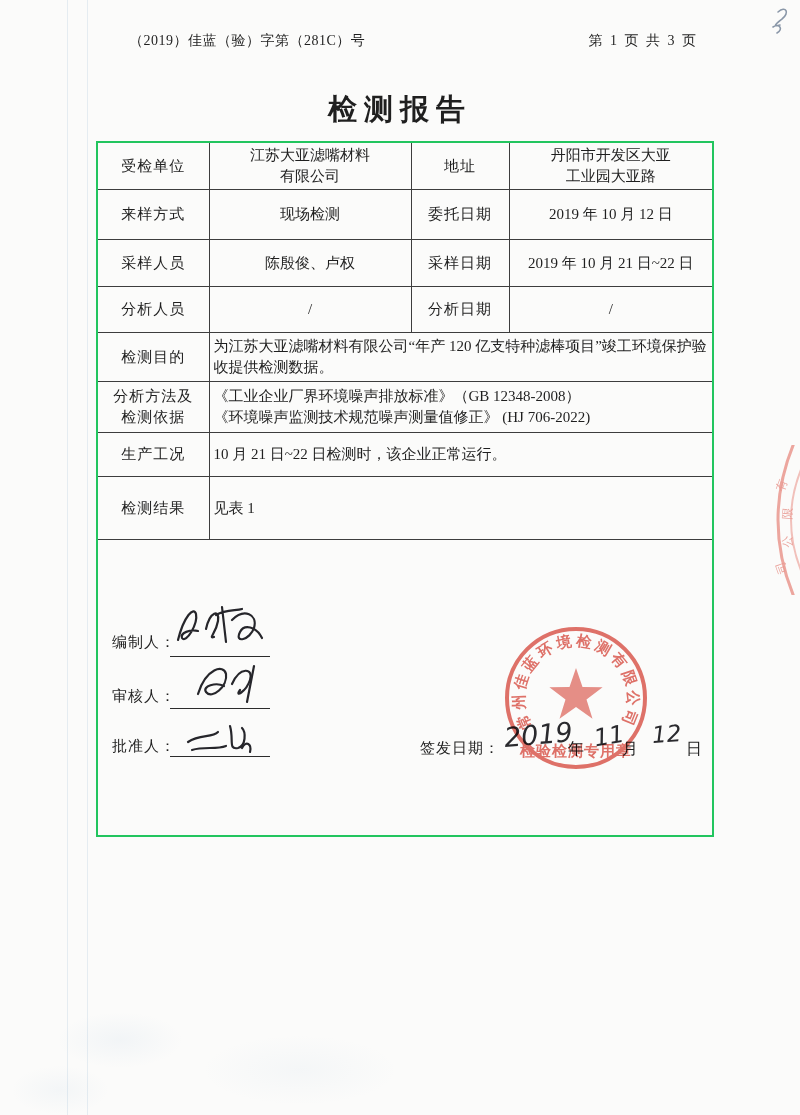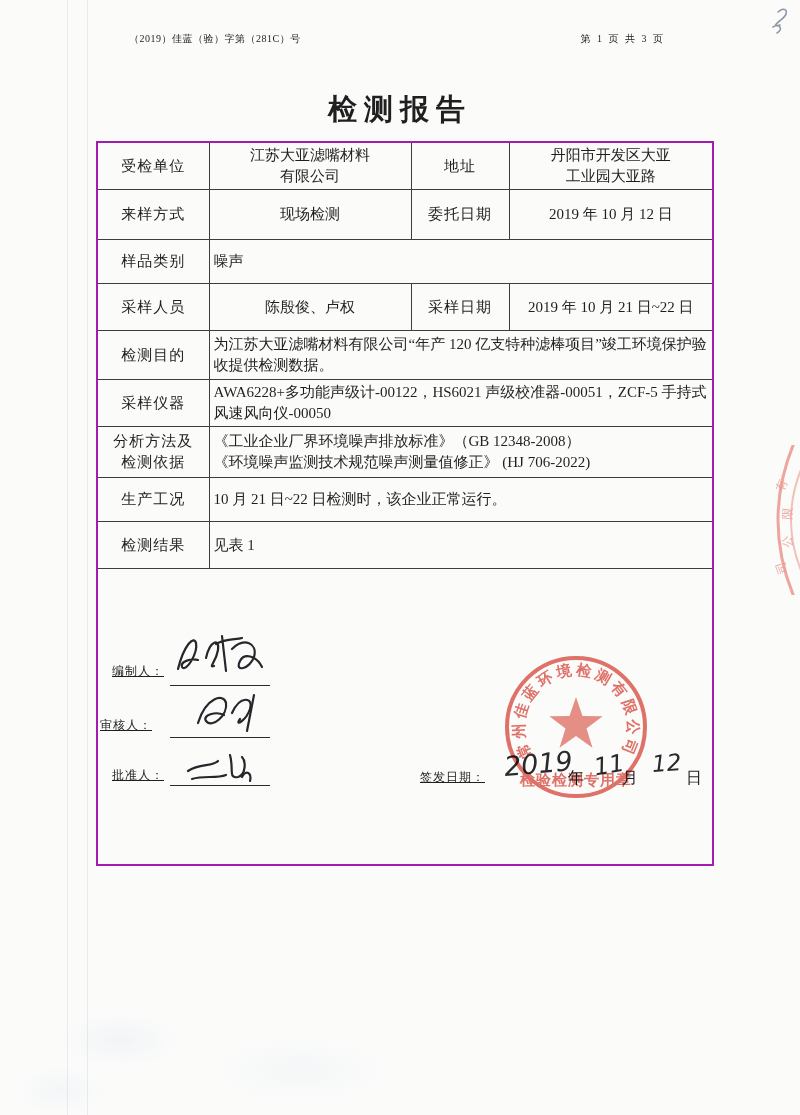--- a/index.html
+++ b/index.html
@@ -12,36 +12,36 @@
   
   .scanline{position:absolute;top:0;bottom:0;width:1px;background:rgba(150,180,210,.22);}
   .scan-noise{
     position:absolute;left:0;top:980px;width:520px;height:135px;pointer-events:none;
     background:
       radial-gradient(90px 40px at 120px 60px, rgba(120,160,200,.07), transparent 70%),
       radial-gradient(140px 50px at 300px 90px, rgba(120,160,200,.05), transparent 70%),
       radial-gradient(70px 35px at 60px 110px, rgba(120,160,200,.06), transparent 70%);
   }
   
-  .hdr{position:absolute;top:32px;left:96px;width:614px;display:flex;justify-content:space-between;font-size:10px;}
+  .hdr{position:absolute;top:32px;left:96px;width:614px;display:flex;justify-content:space-between;font-size:14px;}
   .hdr .doc-no{padding-left:33px;letter-spacing:.5px;}
-  .hdr .pg{margin-right:45px;letter-spacing:2px;}
+  .hdr .pg{margin-right:12px;letter-spacing:2px;}
   .title{position:absolute;top:90px;left:0;width:800px;text-align:center;
     font-size:29px;font-weight:bold;letter-spacing:7px;}
   
   table.rpt{position:absolute;top:141px;left:96px;width:616px;border-collapse:collapse;table-layout:fixed;}
   table.rpt td{border:1px solid #3d3d3d;font-size:15px;line-height:21px;vertical-align:middle;
     padding:2px 4px;overflow:hidden;}
-  table.rpt{border:2px solid #a21caf;}
+  table.rpt{border:2px solid #22c55e;}
   td.lab{text-align:center;letter-spacing:1px;}
   td.val{text-align:center;}
   td.vleft{text-align:left;padding-left:13px;padding-right:10px;}
   
   .sigcell{position:relative;}
-  .sig-label{position:absolute;font-size:12px;letter-spacing:1px;text-decoration:underline;}
+  .sig-label{position:absolute;font-size:15px;letter-spacing:1px;}
   .sig-line{position:absolute;height:1px;background:#2c2c2c;}
   .sig-svg{position:absolute;}
   .sig-svg path{fill:none;stroke:#26262b;stroke-width:2.2;stroke-linecap:round;}
   .hand{font-family:"DejaVu Sans",sans-serif;font-style:italic;color:#2a2a2e;position:absolute;}
   .dateunit{position:absolute;font-size:16px;}
   
   .stamp{position:absolute;left:403px;top:83px;width:150px;height:150px;opacity:.85;mix-blend-mode:multiply;}
   .stamp text{fill:#dd5a50;}
   
   .edge-stamp{position:absolute;right:0;top:445px;width:40px;height:150px;overflow:hidden;opacity:.75;}
@@ -86,69 +86,67 @@
       <div>丹阳市开发区大亚</div>
       <div>工业园大亚路</div>
     </td>
   </tr>
   <tr style="height:50px">
     <td class="lab">来样方式</td>
     <td class="val">现场检测</td>
     <td class="lab">委托日期</td>
     <td class="val">2019 年 10 月 12 日</td>
   </tr>
-  <tr style="height:44px">
-    <td class="lab">样品类别</td>
-    <td class="vleft" colspan="3">噪声</td>
-  </tr>
   <tr style="height:47px">
     <td class="lab">采样人员</td>
     <td class="val">陈殷俊、卢权</td>
     <td class="lab">采样日期</td>
     <td class="val">2019 年 10 月 21 日~22 日</td>
   </tr>
+  <tr style="height:46px">
+    <td class="lab">分析人员</td>
+    <td class="val">/</td>
+    <td class="lab">分析日期</td>
+    <td class="val">/</td>
+  </tr>
   <tr style="height:49px">
     <td class="lab">检测目的</td>
     <td class="vleft" colspan="3">为江苏大亚滤嘴材料有限公司“年产 120 亿支特种滤棒项目”竣工环境保护验收提供检测数据。</td>
-  </tr>
-  <tr style="height:45px">
-    <td class="lab">采样仪器</td>
-    <td class="vleft" colspan="3">AWA6228+多功能声级计-00122，HS6021 声级校准器-00051，ZCF-5 手持式风速风向仪-00050</td>
   </tr>
   <tr style="height:51px">
     <td class="lab">
       <div>分析方法及</div>
       <div>检测依据</div>
     </td>
     <td class="vleft" colspan="3">
       <div>《工业企业厂界环境噪声排放标准》（GB 12348-2008）</div>
       <div>《环境噪声监测技术规范噪声测量值修正》 (HJ 706-2022)</div>
     </td>
   </tr>
   <tr style="height:44px">
     <td class="lab">生产工况</td>
     <td class="vleft" colspan="3">10 月 21 日~22 日检测时，该企业正常运行。</td>
   </tr>
-  <tr style="height:47px">
+  <tr style="height:63px">
     <td class="lab">检测结果</td>
     <td class="vleft" colspan="3">见表 1</td>
   </tr>
   <tr style="height:296px">
     <td colspan="4" class="sigcell" style="padding:0">
 
       <span class="sig-label" style="left:14px;top:92px">编制人：</span>
       <div class="sig-line" style="left:72px;top:116px;width:100px"></div>
       <svg class="sig-svg" style="left:72px;top:58px" width="100" height="58" viewBox="0 0 100 58">
         <path d="M8 42 C14 18 24 8 26 16 C28 26 16 46 12 40 C10 35 20 31 28 33"></path>
         <path d="M36 31 C40 13 50 11 48 23 C46 35 38 41 44 39"></path>
         <path d="M52 9 L56 44 M46 17 C56 11 66 13 72 11"></path>
         <path d="M62 22 C74 10 88 16 84 30 C80 42 64 46 70 34 C74 26 86 28 92 40"></path>
       </svg>
 
-      <span class="sig-label" style="left:2px;top:146px">审核人：</span>
+      <span class="sig-label" style="left:14px;top:146px">审核人：</span>
       <div class="sig-line" style="left:72px;top:168px;width:100px"></div>
       <svg class="sig-svg" style="left:92px;top:118px" width="80" height="50" viewBox="0 0 80 50">
         <path d="M8 36 C16 10 34 6 36 16 C38 28 22 42 16 34 C12 28 26 24 34 28"></path>
         <path d="M42 26 C50 8 64 10 60 22 C56 34 44 40 50 32"></path>
         <path d="M64 8 L57 44"></path>
       </svg>
 
       <span class="sig-label" style="left:14px;top:196px">批准人：</span>
       <div class="sig-line" style="left:72px;top:216px;width:100px"></div>
       <svg class="sig-svg" style="left:84px;top:178px" width="76" height="40" viewBox="0 0 76 40">

